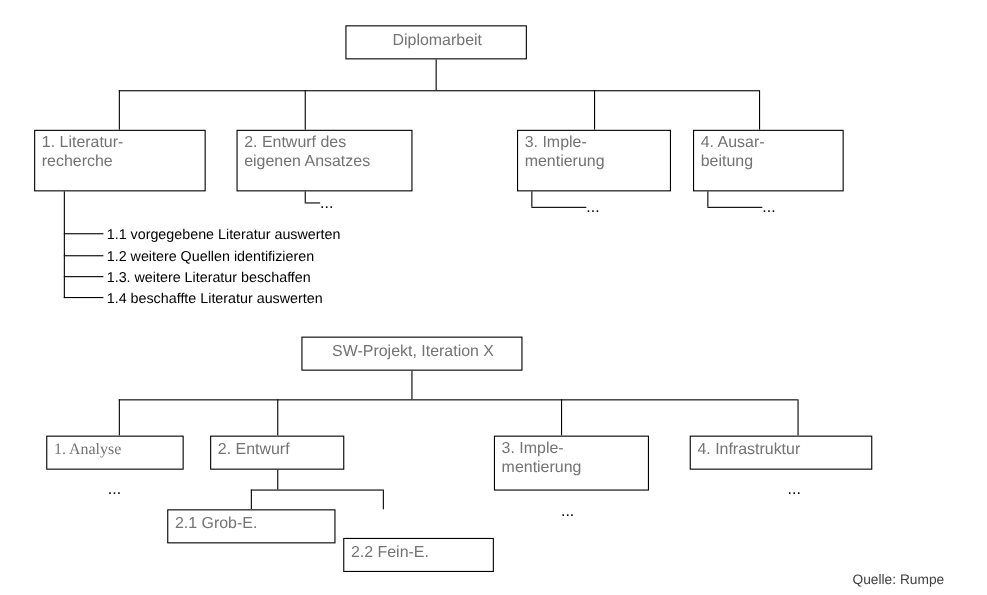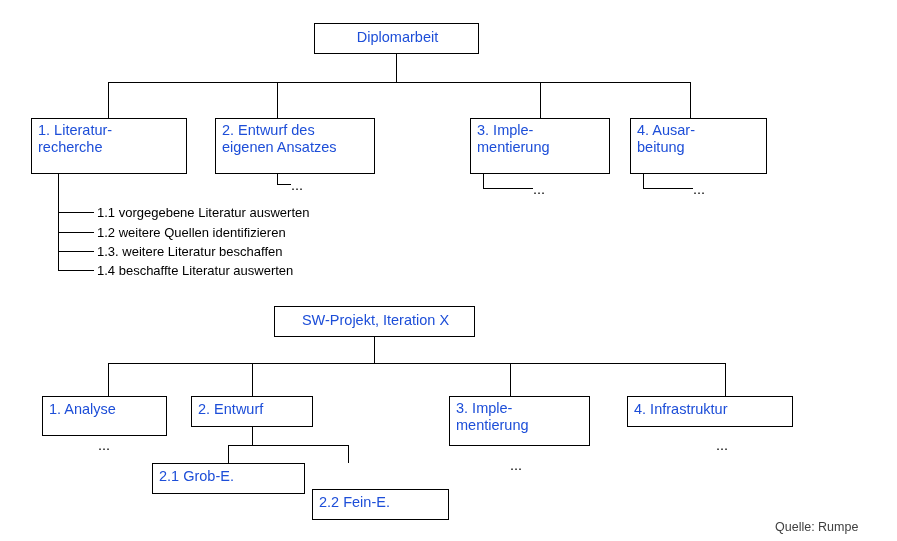--- a/index.html
+++ b/index.html
@@ -20,21 +20,21 @@
   }
   .box {
     position: absolute;
     box-sizing: border-box;
     border: 1px solid #000000;
     background: #ffffff;
     font-size: 14.5px;
     line-height: 1.18;
     padding: 3px 4px 2px 6px;
     white-space: pre-line;
-    color: #1d4ed8;
+    color: #737373;
   }
   .box.center {
     text-align: center;
   }
   .line {
     position: absolute;
     background: #000000;
   }
   .hline { height: 1px; }
   .vline { width: 1px; }
@@ -109,21 +109,21 @@
 
   <div class="box center" style="left:274px; top:306px; width:201px; height:31px; padding-top:5px;">SW-Projekt, Iteration X</div>
 
   <div class="line vline" style="left:374px; top:337px; height:26px;"></div>
   <div class="line hline" style="left:108px; top:363px; width:617px;"></div>
   <div class="line vline" style="left:108px; top:363px; height:33px;"></div>
   <div class="line vline" style="left:252px; top:363px; height:33px;"></div>
   <div class="line vline" style="left:510px; top:363px; height:33px;"></div>
   <div class="line vline" style="left:725px; top:363px; height:33px;"></div>
 
-  <div class="box" style="left:42px; top:396px; width:125px; height:40px; padding-top:4px;">1. Analyse</div>
+  <div class="box" style="left:42px; top:396px; width:125px; height:31px; padding-top:4px;font-family:Liberation Serif, serif;">1. Analyse</div>
   <div class="box" style="left:191px; top:396px; width:122px; height:31px; padding-top:4px;">2. Entwurf</div>
   <div class="box" style="left:449px; top:396px; width:141px; height:50px;">3. Imple-
 mentierung</div>
   <div class="box" style="left:627px; top:396px; width:166px; height:31px; padding-top:4px;">4. Infrastruktur</div>
 
   <div class="ellipsis" style="left:98px; top:438px;">...</div>
 
   <div class="ellipsis" style="left:716px; top:438px;">...</div>
 
   <div class="ellipsis" style="left:510px; top:458px;">...</div>

